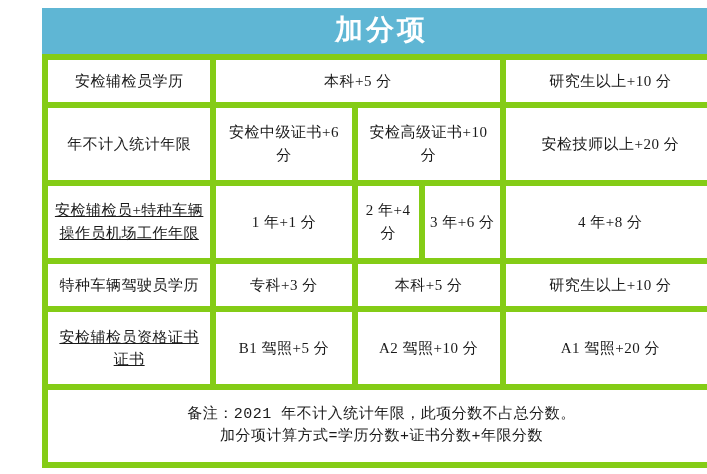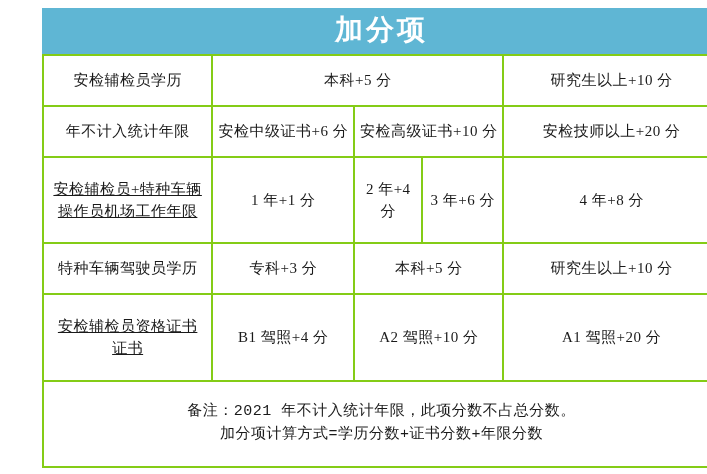--- a/index.html
+++ b/index.html
@@ -33,21 +33,21 @@
     line-height: 1.1;
     font-family: "Liberation Sans", "DejaVu Sans", sans-serif;
   }
   table.grid {
     border-collapse: collapse;
     width: 100%;
     table-layout: fixed;
     flex: 1;
   }
   table.grid td {
-    border: 2px solid #84cc16;
+    border: 6px solid #84cc16;
     text-align: center;
     vertical-align: middle;
     font-size: 15px;
     padding: 4px 3px;
     line-height: 1.5;
     letter-spacing: 0.5px;
   }
   td.label {
     font-weight: normal;
   }
@@ -112,21 +112,21 @@
         <td>专科+3 分</td>
         <td colspan="2">本科+5 分</td>
         <td>研究生以上+10 分</td>
       </tr>
 
       <tr>
         <td class="label two-line">
           <span class="footer-line">安检辅检员资格证书</span>
           <span class="footer-line">证书</span>
         </td>
-        <td>B1 驾照+4 分</td>
+        <td>B1 驾照+5 分</td>
         <td colspan="2">A2 驾照+10 分</td>
         <td>A1 驾照+20 分</td>
       </tr>
 
       <tr>
         <td class="footer" colspan="5">
           <span class="footer-line">备注：2021 年不计入统计年限，此项分数不占总分数。</span>
           <span class="footer-line">加分项计算方式=学历分数+证书分数+年限分数</span>
         </td>
       </tr>

